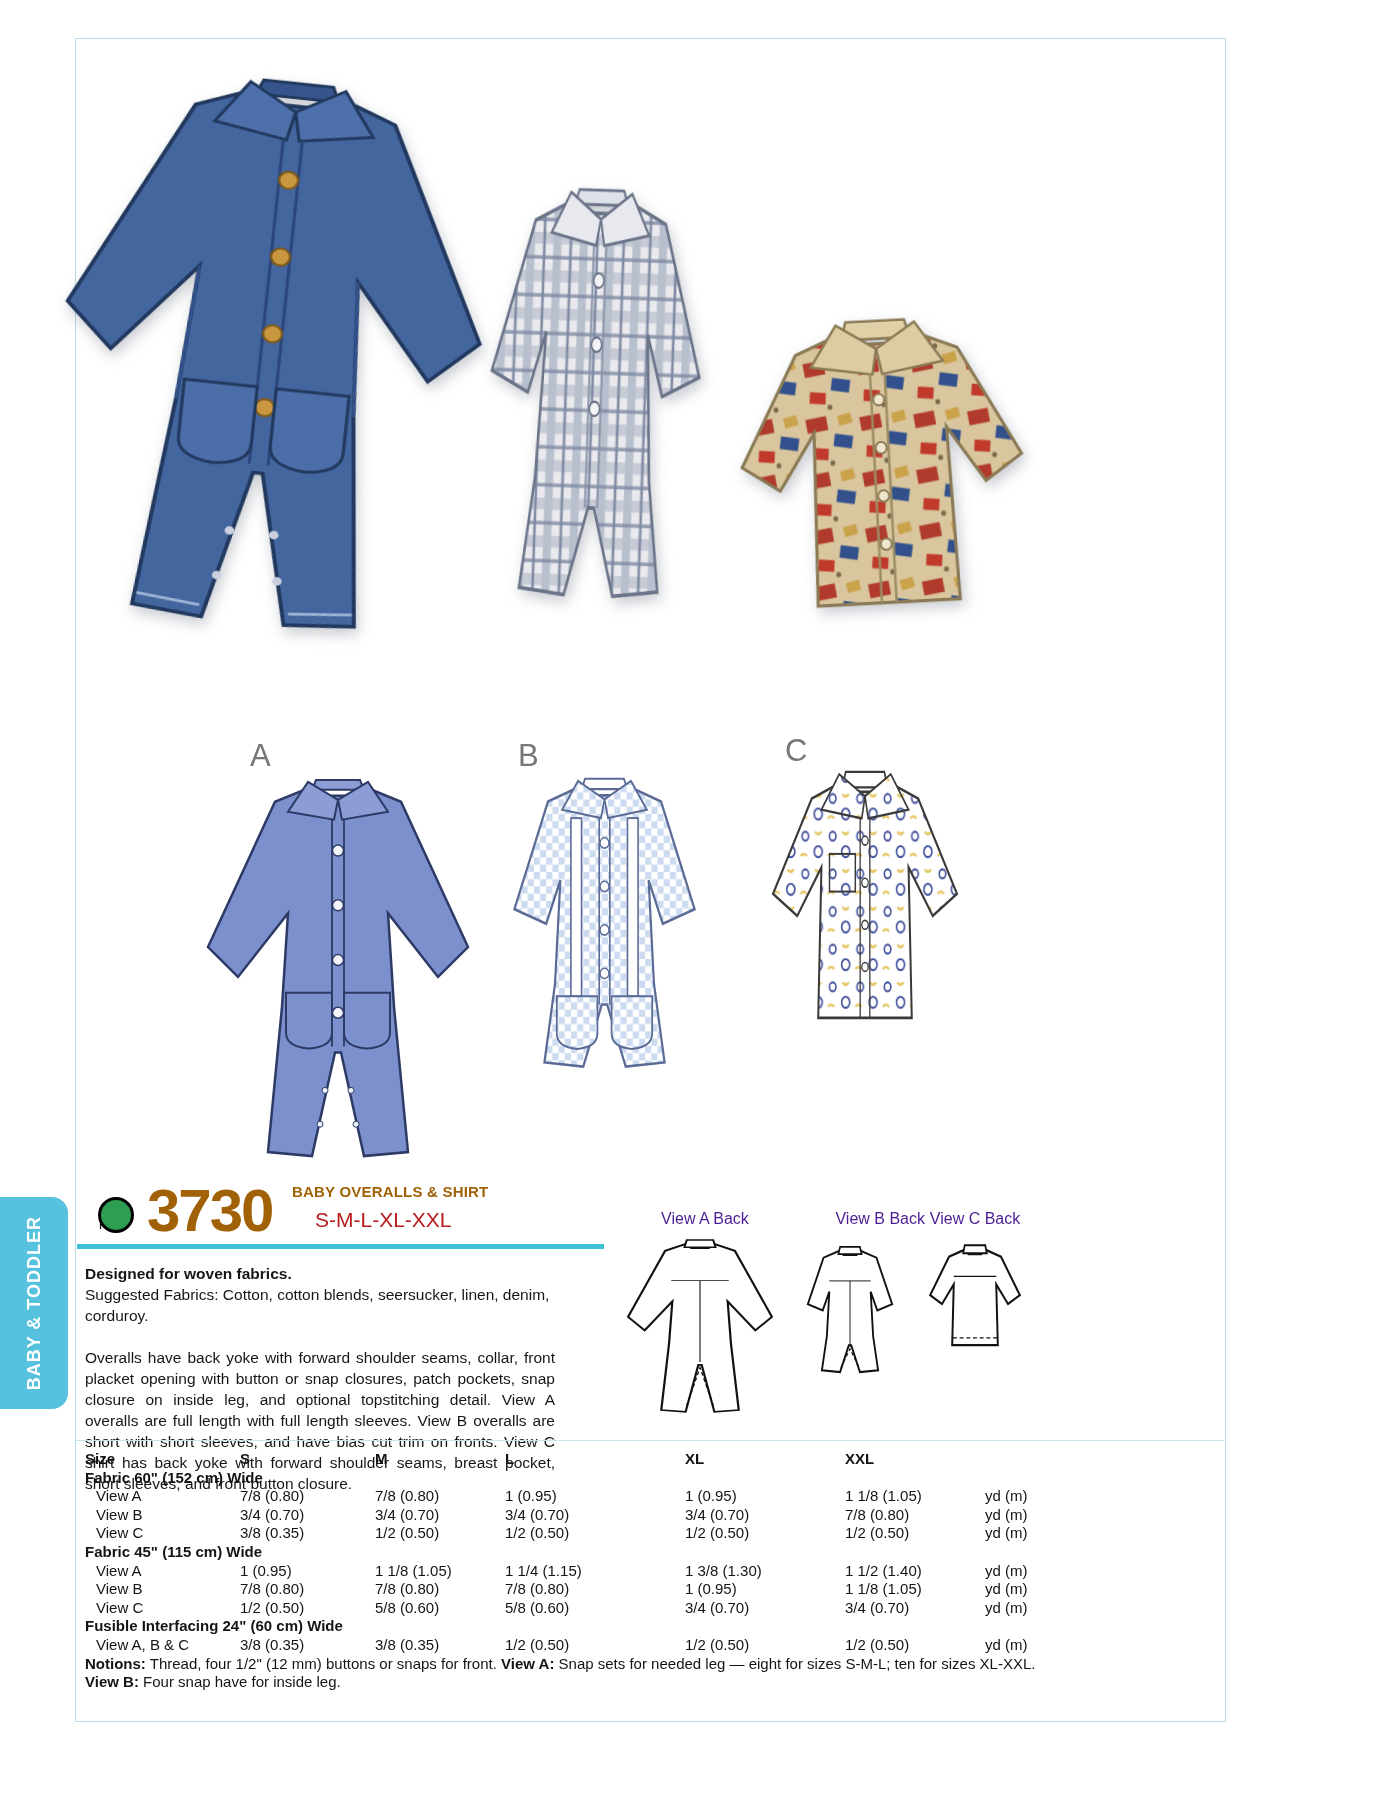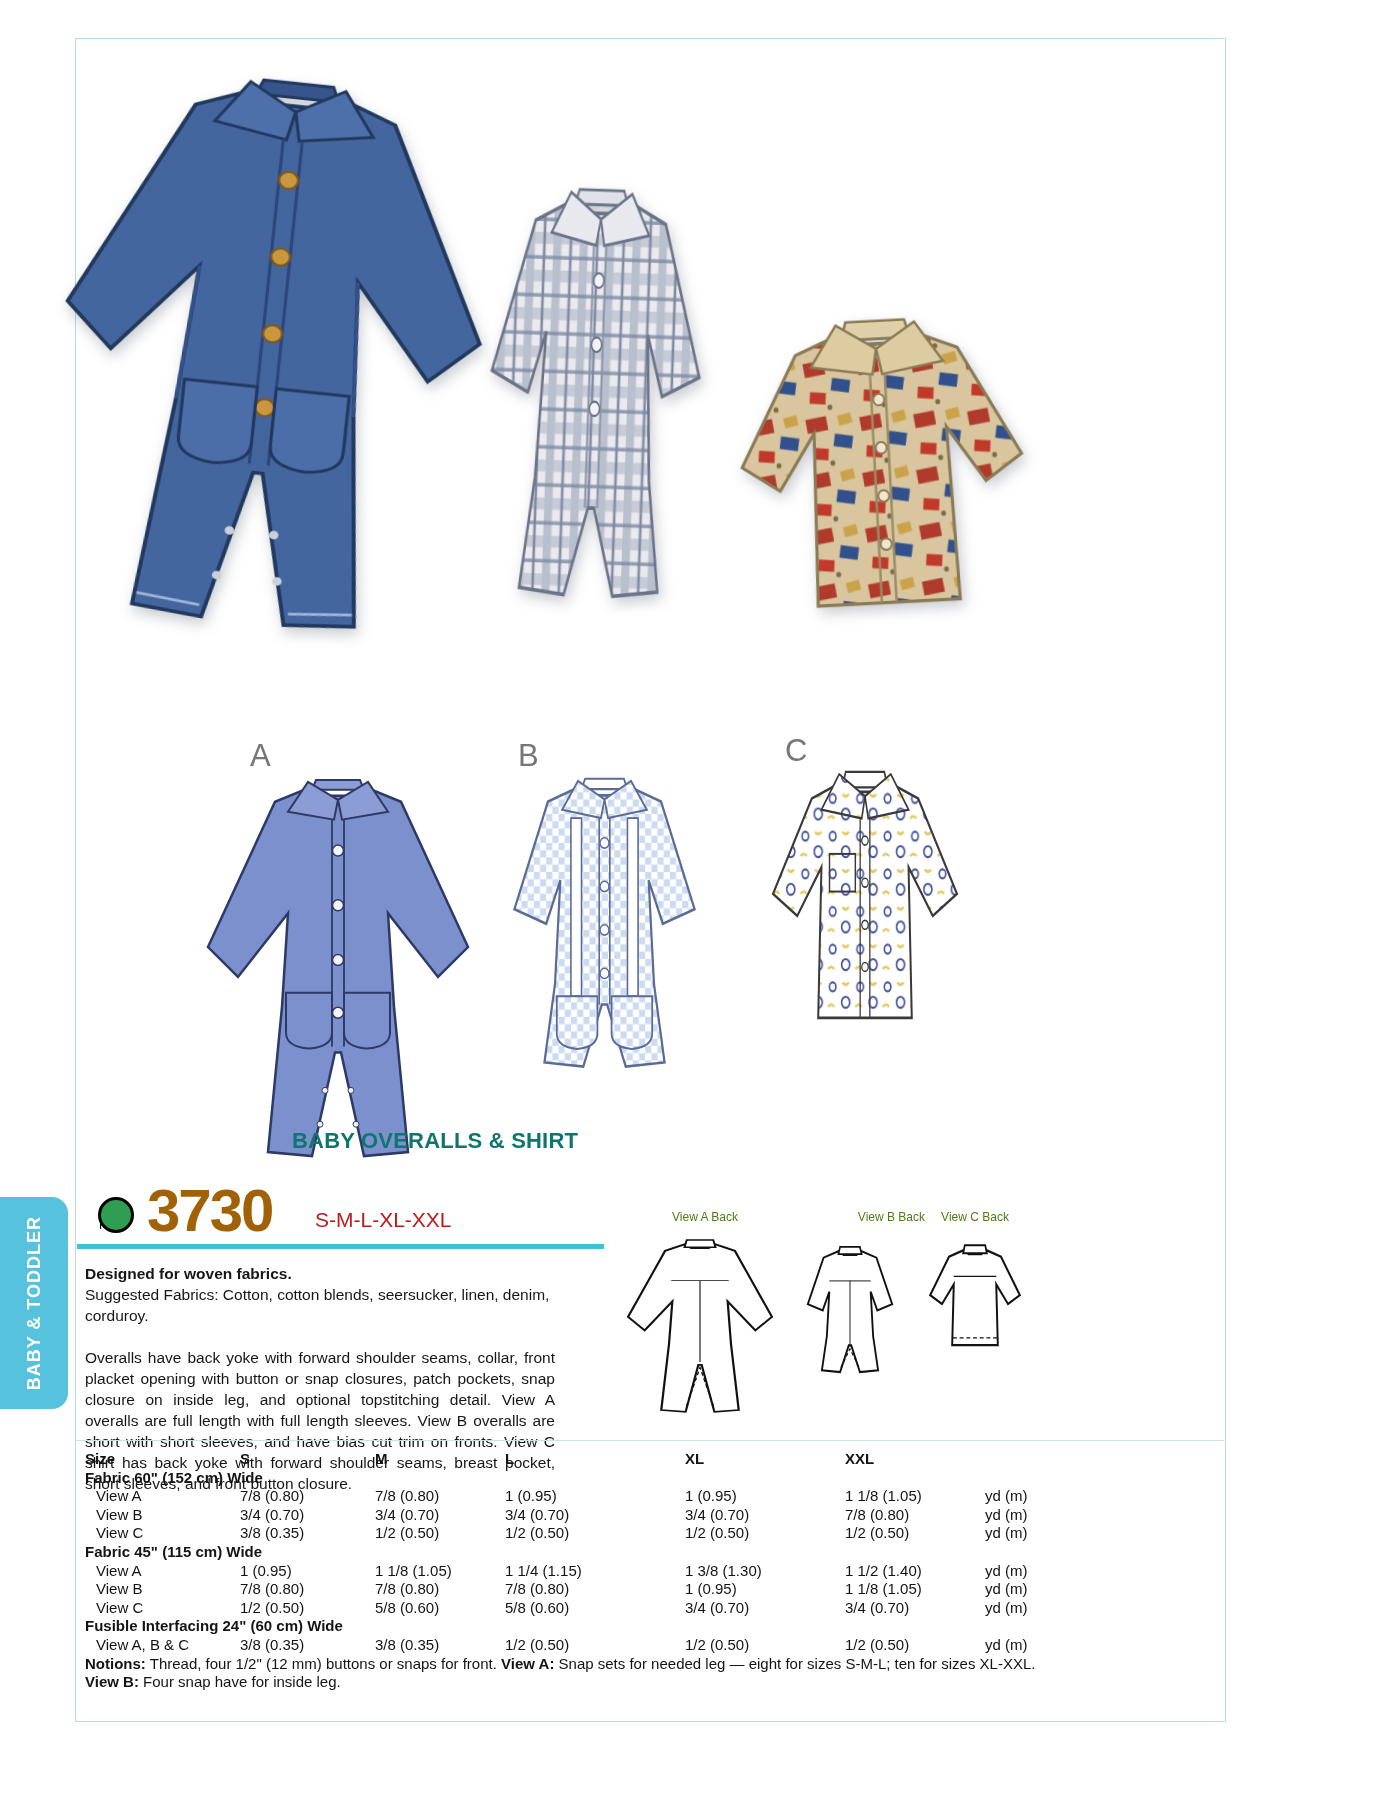--- a/index.html
+++ b/index.html
@@ -21,31 +21,31 @@
     color:#ffffff;font-weight:bold;font-size:18px;letter-spacing:1px;white-space:nowrap;
   }
   
   .photo{filter:drop-shadow(3px 6px 7px rgba(40,50,70,.25));}
   
   .view-letter{font-size:31px;color:#777;font-weight:400;}
   
   .price-label{left:99px;top:1213px;font-size:14px;color:#111;}
   .price-dot{left:98px;top:1197px;width:36px;height:36px;border-radius:50%;border:3px solid #000;box-sizing:border-box;}
   .pat-num{left:147px;top:1176px;font-size:60px;font-weight:bold;letter-spacing:-2px;color:#a16207;}
-  .pat-title{left:292px;top:1128px;font-size:22px;font-weight:bold;color:#0f766e;letter-spacing:.2px;}
+  .pat-title{left:292px;top:1183px;font-size:15px;font-weight:bold;color:#a16207;letter-spacing:.2px;}
   .pat-sizes{left:292px;top:1208px;font-size:21px;color:#b91c1c;margin-left:23px;}
   .teal-rule{left:77px;top:1244px;width:527px;height:5px;}
   
   .descr{left:85px;top:1263px;width:470px;font-size:15.5px;line-height:21px;color:#161616;}
   .descr .b{font-weight:bold;}
   .descr p{margin:0;}
   .descr .gap{height:21px;}
   .descr .just{text-align:justify;}
   
-  .bv-label{font-size:12px;color:#4d7c0f;text-align:center;}
+  .bv-label{font-size:16px;color:#4c1d95;text-align:center;}
   
   .rule2{left:76px;top:1440px;width:1148px;height:1px;background:#c6e4ea;}
   .ptable{left:85px;top:1450px;width:1125px;font-size:15px;line-height:18.6px;color:#141414;}
   .trow{display:grid;grid-template-columns:155px 135px 130px 180px 160px 140px 1fr;}
   .trow .ind{padding-left:11px;}
   .b{font-weight:bold;}
   .full{white-space:nowrap;}
   svg{display:block;}
 </style>
 </head>

